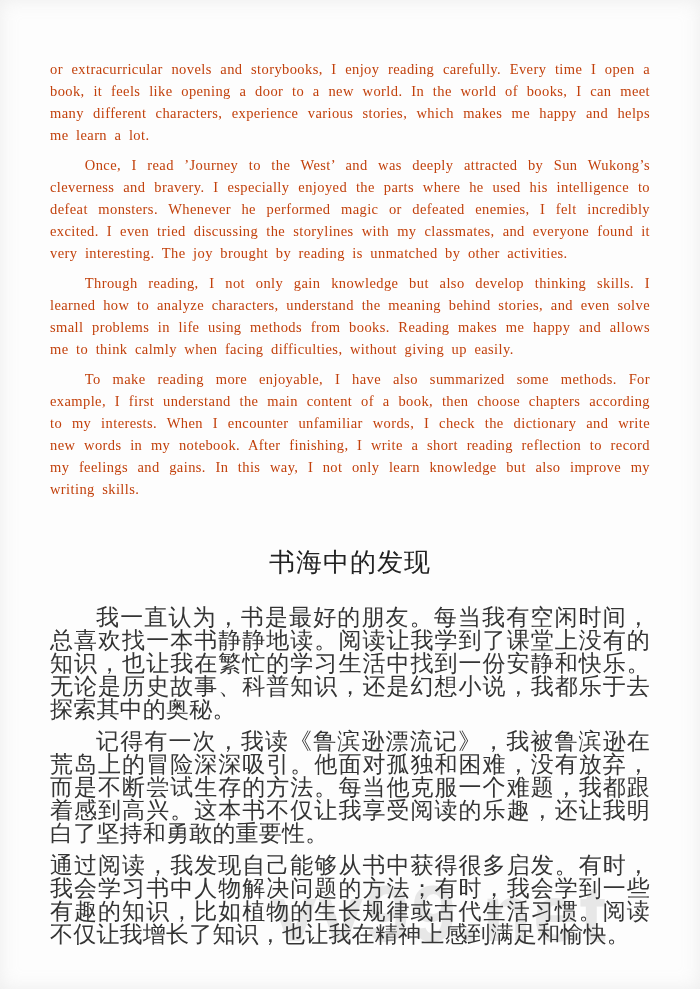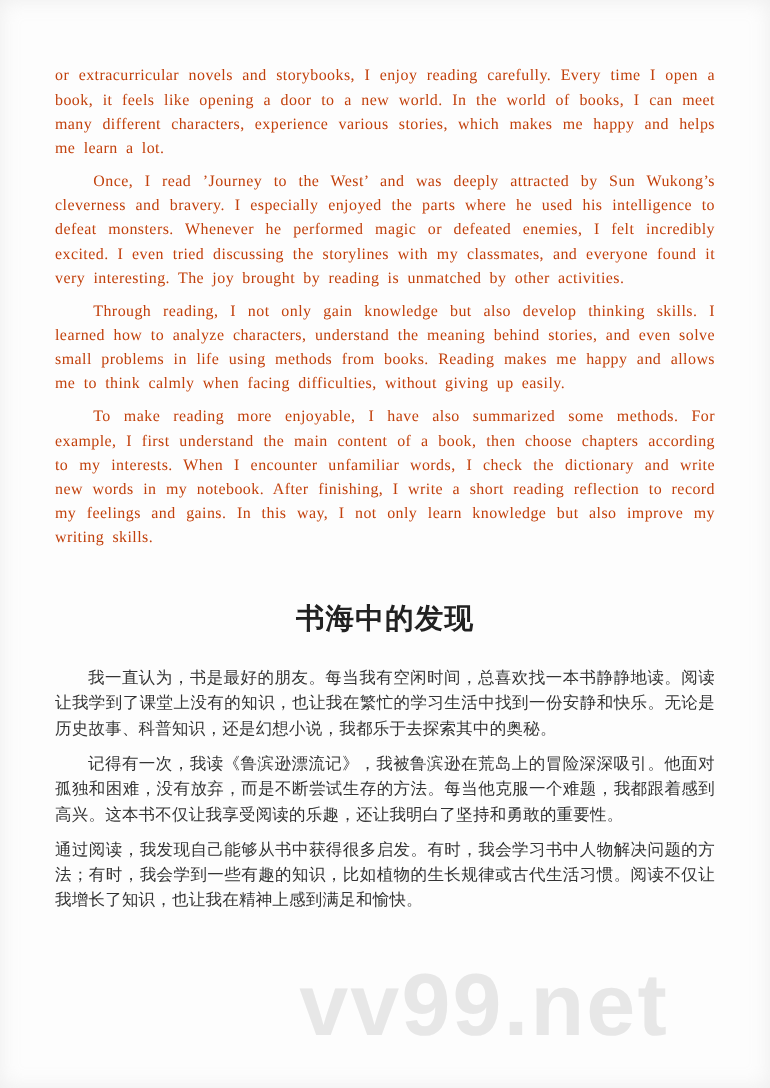--- a/index.html
+++ b/index.html
@@ -35,29 +35,29 @@
   }
   .en-para.indent { text-indent: 2.4em; }
   .en-para.no-indent { text-indent: 0; }
 
   
   .cn-title {
     margin: 46px 0 26px 0;
     text-align: center;
     font-size: 26px;
     line-height: 34px;
-    font-weight: bold;
+    font-weight: normal;
     color: #222222;
     letter-spacing: 1px;
   }
 
   
   .cn-para {
     margin: 0 0 9px 0;
-    font-size: 15px;
+    font-size: 23px;
     line-height: 23px;
     color: #343434;
     text-align: justify;
     letter-spacing: 0.2px;
   }
   .cn-para.indent { text-indent: 2em; }
   .cn-para.no-indent { text-indent: 0; }
 
   
   .watermark {

